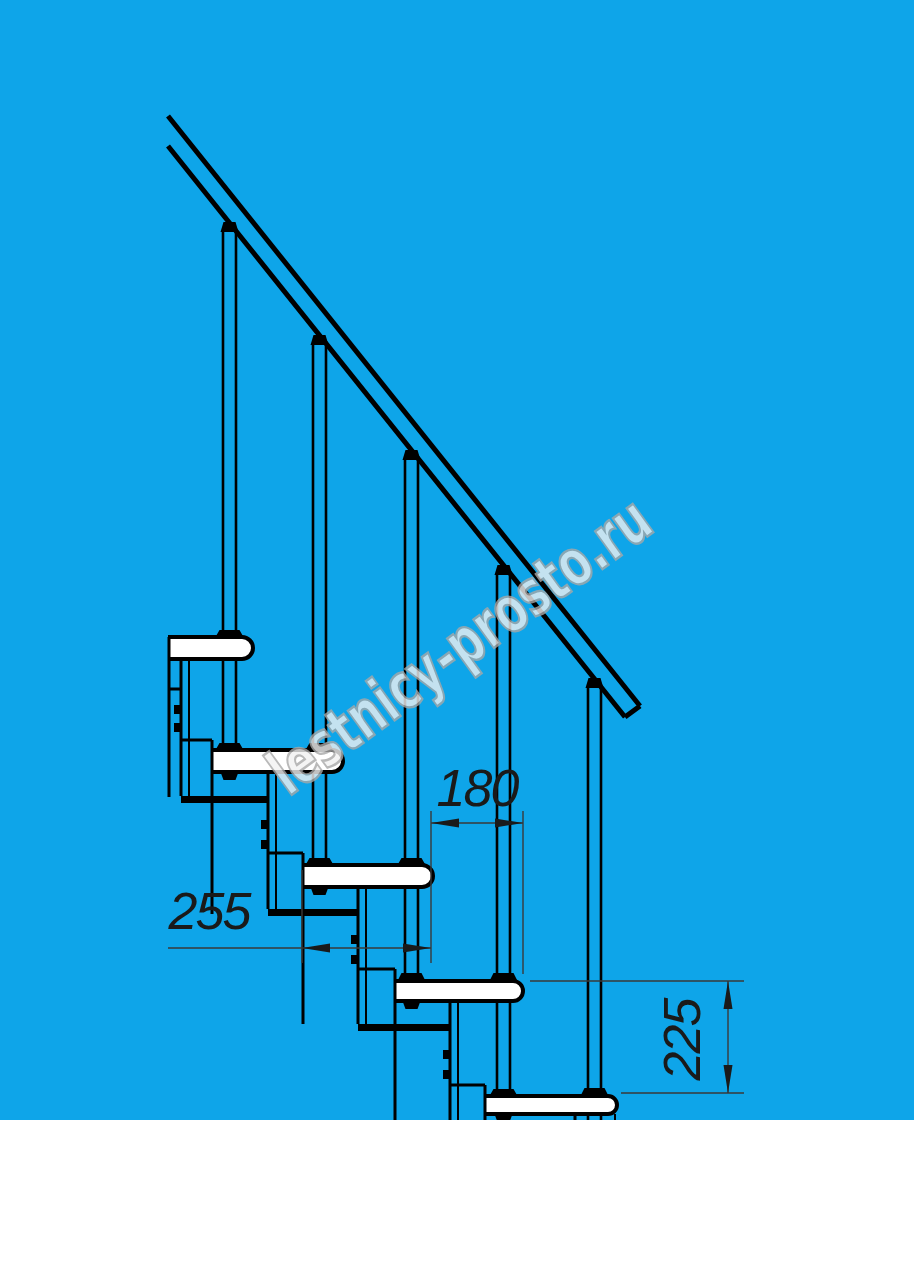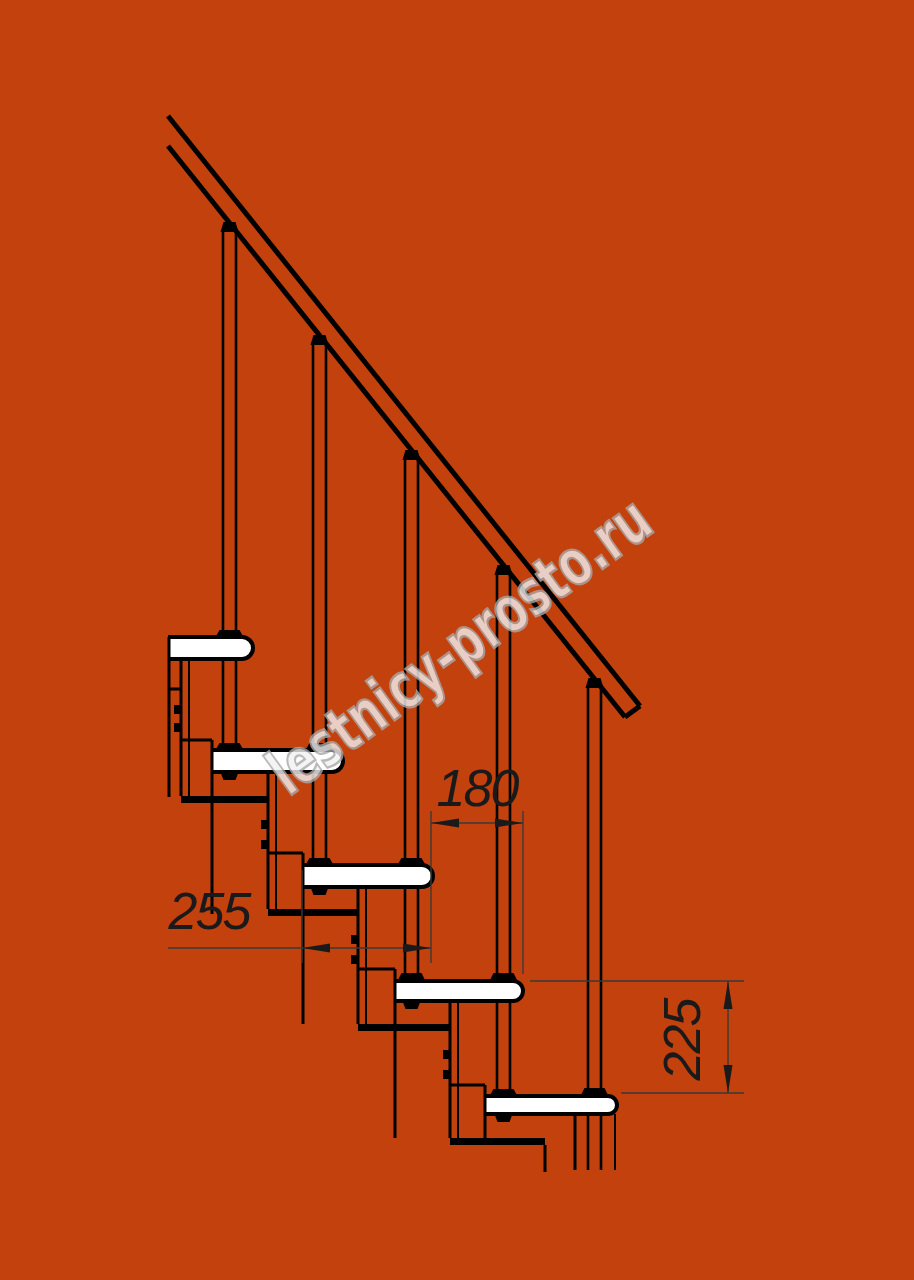--- a/index.html
+++ b/index.html
@@ -1,16 +1,16 @@
 <!DOCTYPE html>
 <html><head>
 <meta charset="utf-8">
 <style>
   html,body{margin:0;padding:0;background:#ffffff;}
-  .stage{width:914px;height:1280px;position:relative;background:#c2410c;overflow:hidden;}
+  .stage{width:914px;height:1120px;position:relative;background:#0ea5e9;overflow:hidden;}
   svg{display:block;}
   .rail      {stroke:#000000;fill:none;stroke-width:5;}
   .tread     {stroke:#000000;fill:#ffffff;stroke-width:4;}
   .modline   {stroke:#000000;fill:none;stroke-width:3;}
   .modline2  {stroke:#000000;fill:none;stroke-width:2;}
   .rod       {stroke:#000000;fill:none;stroke-width:2.6;}
   .blob      {fill:#000000;stroke:none;}
   .dimline   {stroke:#3a3a3a;fill:none;stroke-width:1.4;}
   .dimarrow  {fill:#1a1a1a;stroke:none;}
   .dimtext   {font-family:"Liberation Sans",sans-serif;font-style:italic;font-size:52px;

